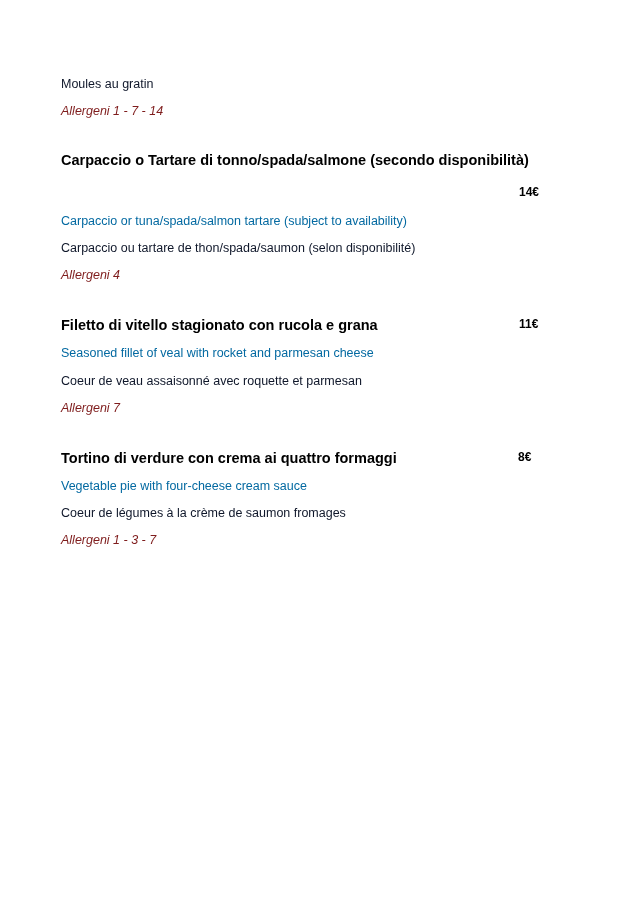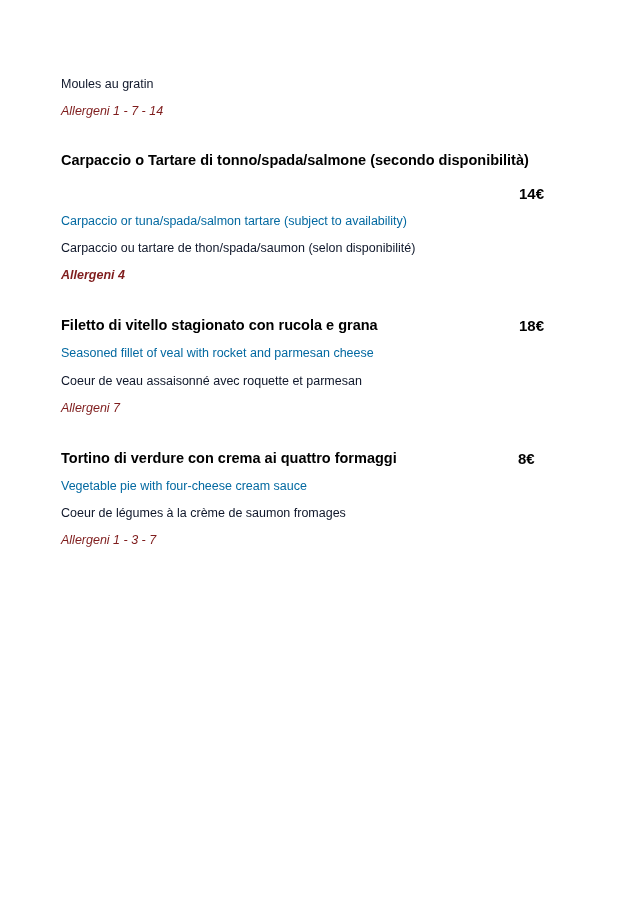--- a/index.html
+++ b/index.html
@@ -2,40 +2,40 @@
 <html><head>
   <meta charset="utf-8">
   <style>
     html, body { margin: 0; padding: 0; background: #ffffff; }
     body { width: 640px; height: 906px; position: relative; overflow: hidden; font-family: "Liberation Sans", sans-serif; }
     .abs { position: absolute; white-space: nowrap; }
     .fr { color: #0f172a; font-size: 12.5px; }
     .en { color: #0369a1; font-size: 12.5px; }
     .al { color: #7f1d1d; font-size: 12.5px; font-style: italic; }
     .title { color: #000000; font-size: 14.5px; font-weight: bold; }
-    .price { color: #000000; font-size: 15px; font-weight: bold; }
+    .price { color: #000000; font-size: 12px; font-weight: bold; }
   </style>
 </head>
 <body>
 
 <div>
   <div class="abs fr" style="left:61px; top:77px;">Moules au gratin</div>
   <div class="abs al" style="left:61px; top:104px;">Allergeni 1 - 7 - 14</div>
 
   <div>
     <div class="abs title" style="left:61px; top:152px;">Carpaccio o Tartare di tonno/spada/salmone (secondo disponibilità)</div>
     <div class="abs price" style="left:519px; top:185px;">14€</div>
     <div class="abs en" style="left:61px; top:214px;">Carpaccio or tuna/spada/salmon tartare (subject to availability)</div>
     <div class="abs fr" style="left:61px; top:241px;">Carpaccio ou tartare de thon/spada/saumon (selon disponibilité)</div>
-    <div class="abs al" style="left:61px; top:268px;font-weight:bold;">Allergeni 4</div>
+    <div class="abs al" style="left:61px; top:268px;">Allergeni 4</div>
   </div>
 
   <div>
     <div class="abs title" style="left:61px; top:317px;">Filetto di vitello stagionato con rucola e grana</div>
-    <div class="abs price" style="left:519px; top:317px;">18€</div>
+    <div class="abs price" style="left:519px; top:317px;">11€</div>
     <div class="abs en" style="left:61px; top:346px;">Seasoned fillet of veal with rocket and parmesan cheese</div>
     <div class="abs fr" style="left:61px; top:374px;">Coeur de veau assaisonné avec roquette et parmesan</div>
     <div class="abs al" style="left:61px; top:401px;">Allergeni 7</div>
   </div>
 
   <div>
     <div class="abs title" style="left:61px; top:450px;">Tortino di verdure con crema ai quattro formaggi</div>
     <div class="abs price" style="left:518px; top:450px;">8€</div>
     <div class="abs en" style="left:61px; top:479px;text-align:right;">Vegetable pie with four-cheese cream sauce</div>
     <div class="abs fr" style="left:61px; top:506px;">Coeur de légumes à la crème de saumon fromages</div>

